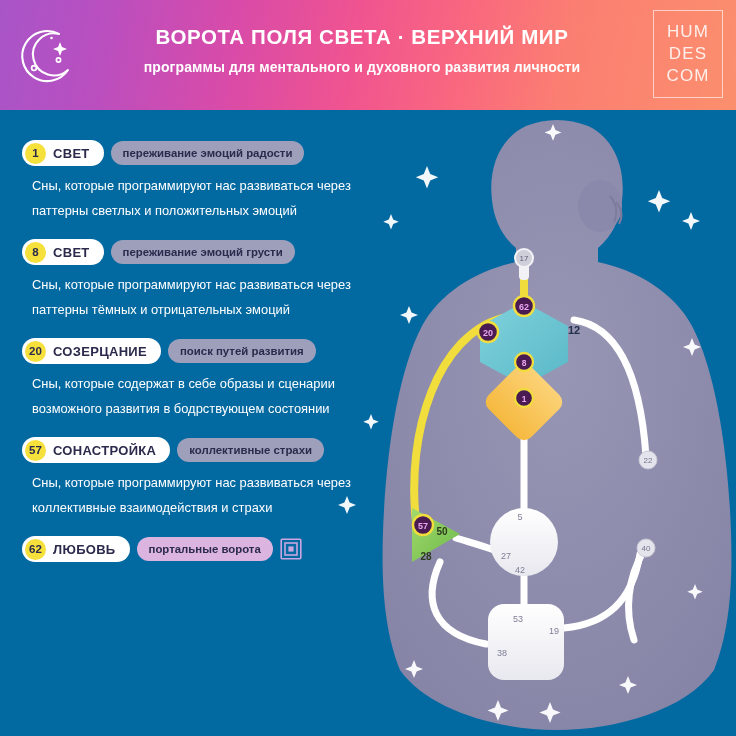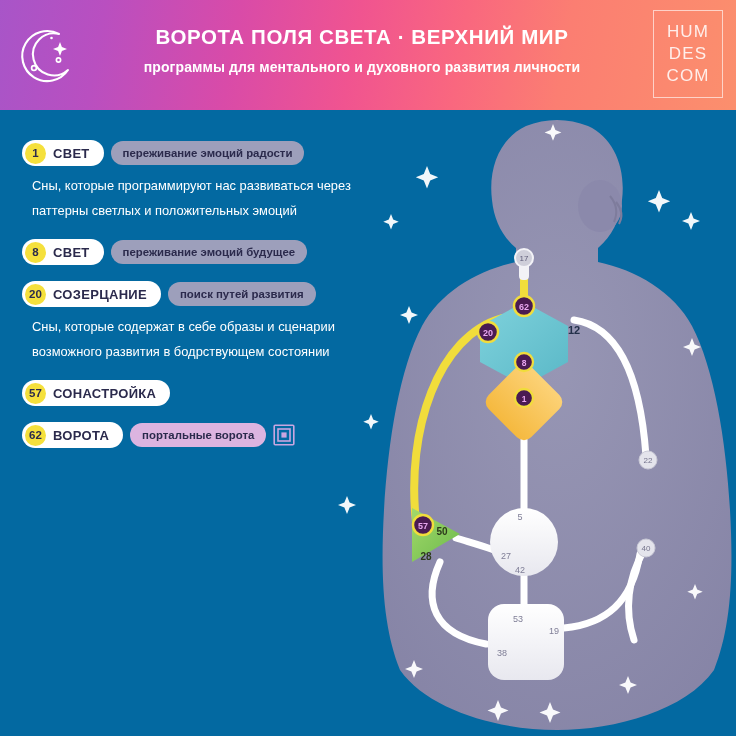--- a/index.html
+++ b/index.html
@@ -275,49 +275,52 @@
       </div>
       <div class="entry-desc">Сны, которые программируют нас развиваться через паттерны светлых и положительных эмоций</div>
     </div>
 
     <div class="entry">
       <div class="entry-head">
         <div class="name-pill">
           <span class="num-badge">8</span>
           <span class="gate-name">СВЕТ</span>
         </div>
-        <div class="tag-pill">переживание эмоций будущее</div>
-      </div>
+        <div class="tag-pill">переживание эмоций грусти</div>
+      </div>
+      <div class="entry-desc">Сны, которые программируют нас развиваться через паттерны тёмных и отрицательных эмоций</div>
     </div>
 
     <div class="entry">
       <div class="entry-head">
         <div class="name-pill">
           <span class="num-badge">20</span>
           <span class="gate-name">СОЗЕРЦАНИЕ</span>
         </div>
         <div class="tag-pill">поиск путей развития</div>
       </div>
       <div class="entry-desc">Сны, которые содержат в себе образы и сценарии возможного развития в бодрствующем состоянии</div>
     </div>
 
     <div class="entry">
       <div class="entry-head">
         <div class="name-pill">
           <span class="num-badge">57</span>
           <span class="gate-name">СОНАСТРОЙКА</span>
         </div>
-      </div>
+        <div class="tag-pill">коллективные страхи</div>
+      </div>
+      <div class="entry-desc">Сны, которые программируют нас развиваться через коллективные взаимодействия и страхи</div>
     </div>
 
     <div class="entry">
       <div class="entry-head">
         <div class="name-pill">
           <span class="num-badge">62</span>
-          <span class="gate-name">ВОРОТА</span>
+          <span class="gate-name">ЛЮБОВЬ</span>
         </div>
         <div class="tag-pill portal">портальные ворота</div>
         <span class="portal-icon">
           <svg width="22" height="22" viewBox="0 0 22 22">
             <rect x="1.2" y="1.2" width="19.6" height="19.6" rx="1" fill="none" stroke="#c9a6e0" stroke-width="1.6"></rect>
             <rect x="5" y="5" width="12" height="12" fill="none" stroke="#c9a6e0" stroke-width="1.6"></rect>
             <rect x="8.4" y="8.4" width="5.2" height="5.2" fill="#c9a6e0"></rect>
           </svg>
         </span>
       </div>

